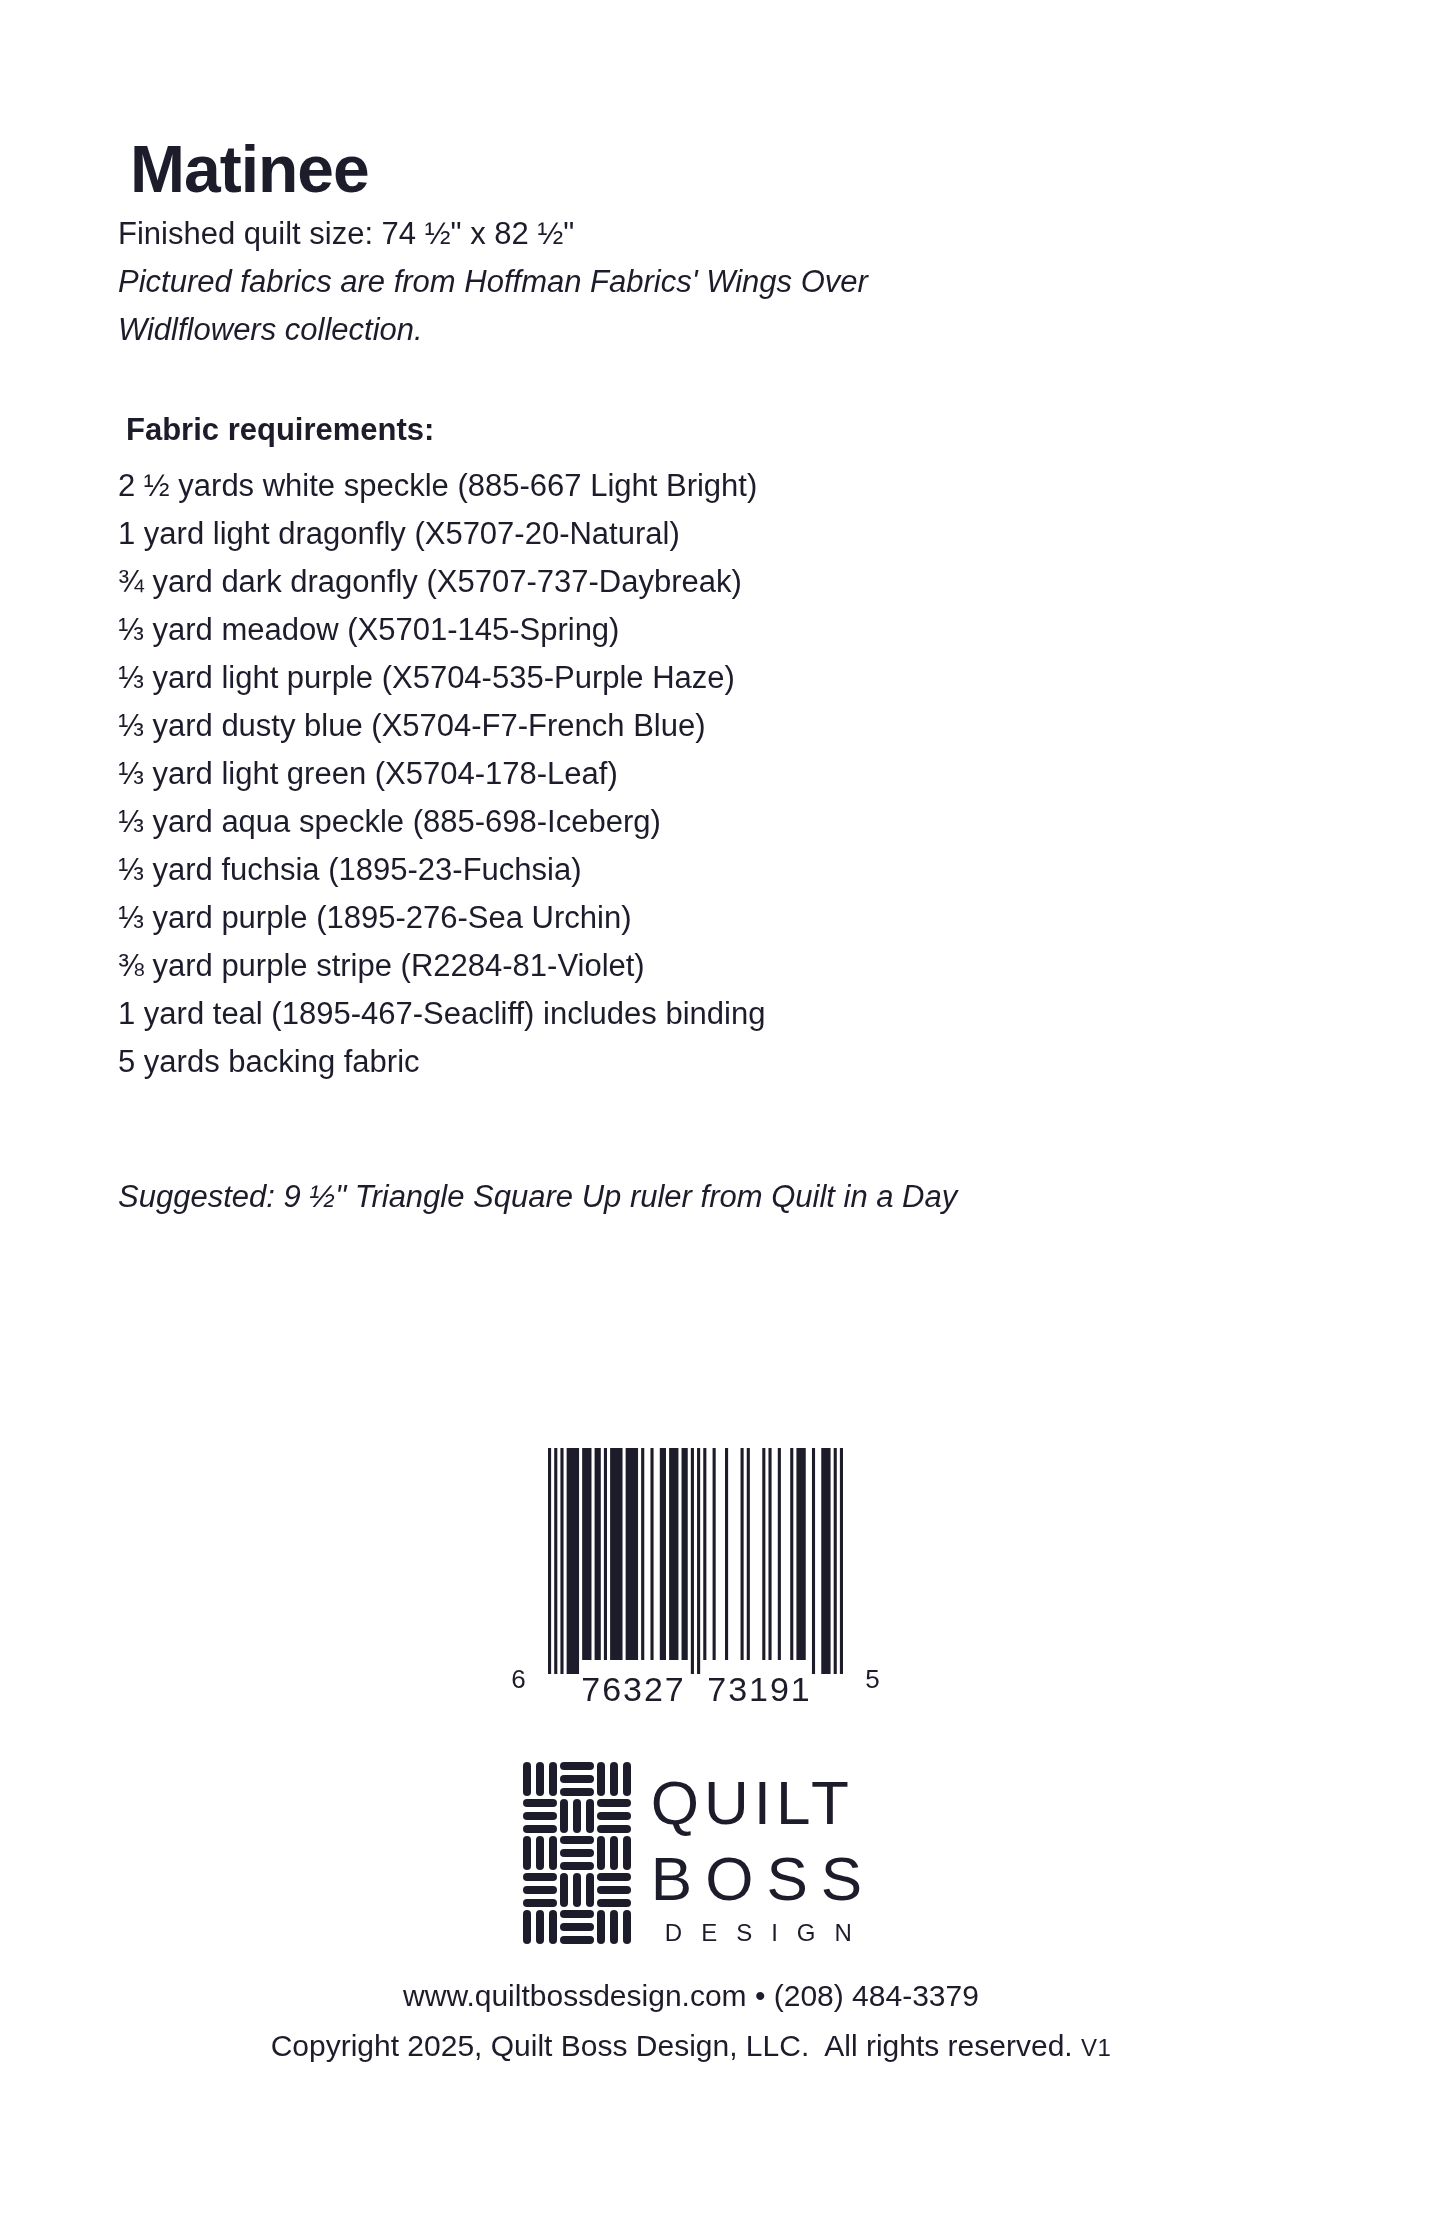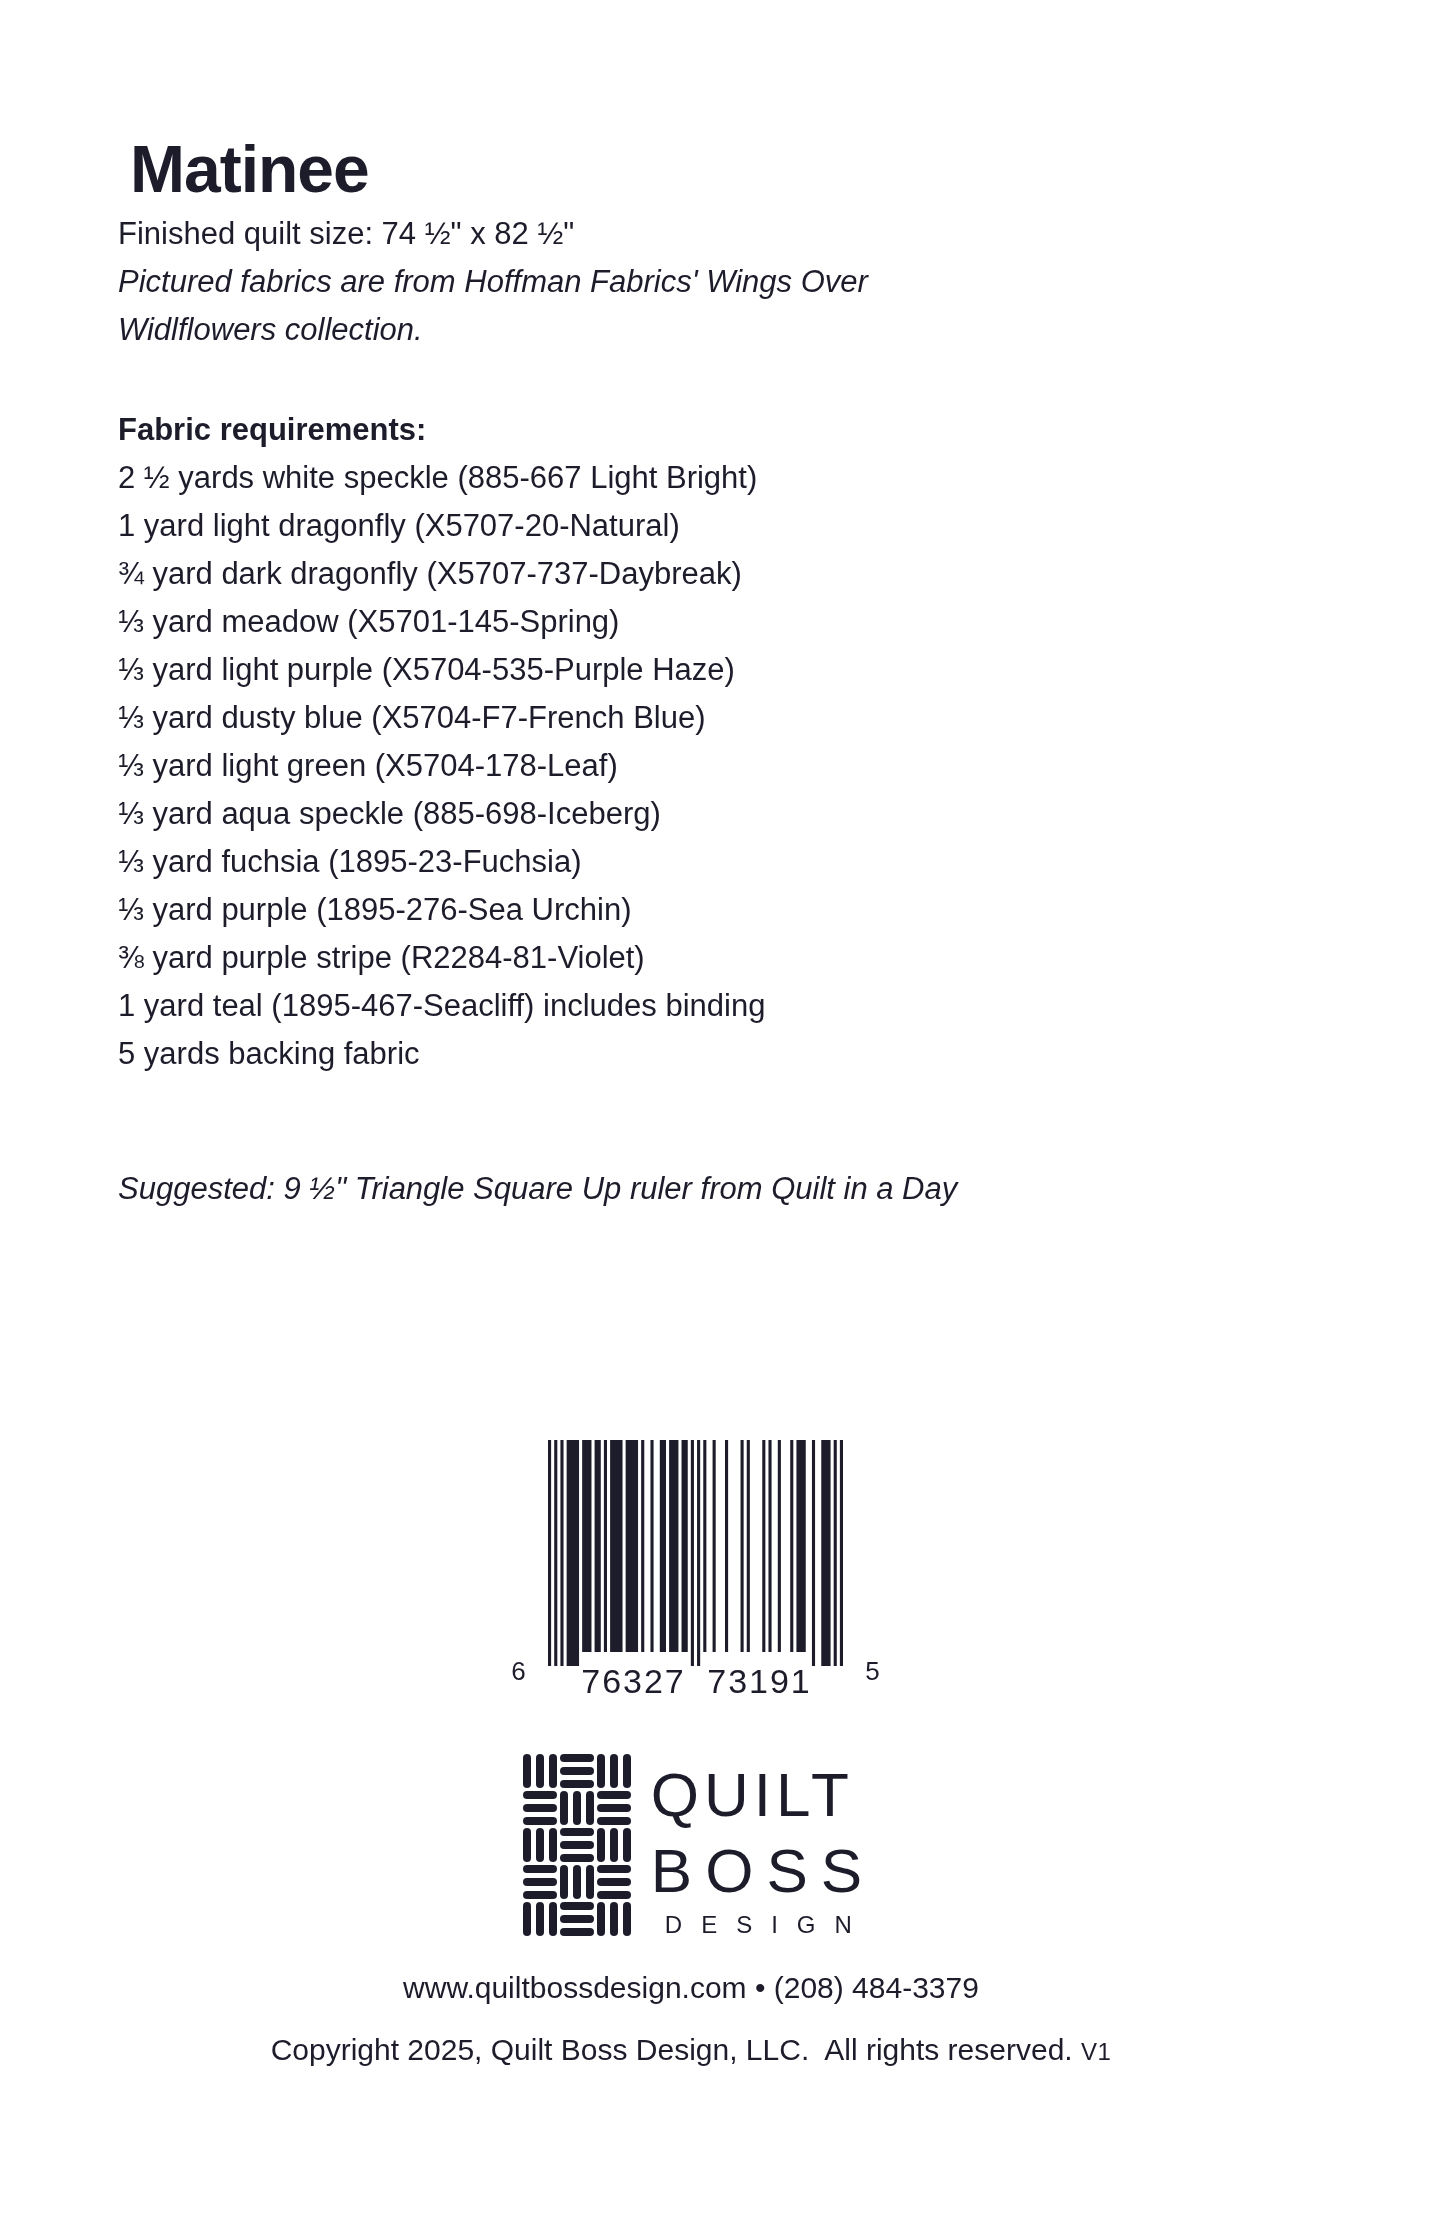--- a/index.html
+++ b/index.html
@@ -16,21 +16,21 @@
 
   h1.title {
     font-size: 66px; line-height: 70px; font-weight: 600;
     letter-spacing: -1px; margin: 0 0 0 12px;
   }
   .intro { font-size: 31px; line-height: 48px; margin-top: 6px; }
   .intro p { margin: 0; }
   .note-italic { font-style: italic; max-width: 820px; }
 
   .requirements { margin-top: 52px; font-size: 31px; line-height: 48px; }
-  .requirements h2 { font-size: 31px; line-height: 48px; margin: 0; font-weight: 700; }
+  .requirements h2 { font-size: 31px; line-height: 48px; margin: 8px; font-weight: 700; }
   .requirements ul { list-style: none; margin: 0; padding: 0; }
   .requirements li { margin: 0; padding: 0; }
 
   .suggested {
     margin: 87px 0 0 0; font-style: italic;
     font-size: 31px; line-height: 48px;
   }
 
   figure.barcode { margin: 227px 0 0 0; height: 248px; }
   .barcode-inner { position: relative; width: 295px; margin: 0 auto 0 auto; transform: translateX(4px); }
@@ -59,21 +59,21 @@
   .patch.h { flex-direction: column; }
   .patch.v .bar { width: 8px; height: 34px; border-radius: 4px; background: var(--ink); }
   .patch.h .bar { height: 8px; width: 34px; border-radius: 4px; background: var(--ink); }
 
   .logo-text { margin-left: 20px; padding-top: 10px; }
   .logo-line1 { font-size: 62px; line-height: 62px; letter-spacing: 5px; font-weight: 400; }
   .logo-line2 { font-size: 62px; line-height: 62px; letter-spacing: 13px; font-weight: 400; margin-top: 14px; }
   .logo-line3 { font-size: 24px; line-height: 24px; letter-spacing: 19px; font-weight: 400; margin-top: 11px; margin-left: 14px; }
 
   footer { margin-top: 28px; text-align: center; font-size: 30px; line-height: 46px; }
-  footer p { margin: 16px; white-space: pre-wrap; }
+  footer p { margin: 4px; white-space: pre-wrap; }
   .version { font-size: 24px; letter-spacing: 0.5px; }
 
   svg.bars { display: block; }
 </style>
 </head>
 <body>
 
 <div class="page">
 
   <h1 class="title">Matinee</h1>

